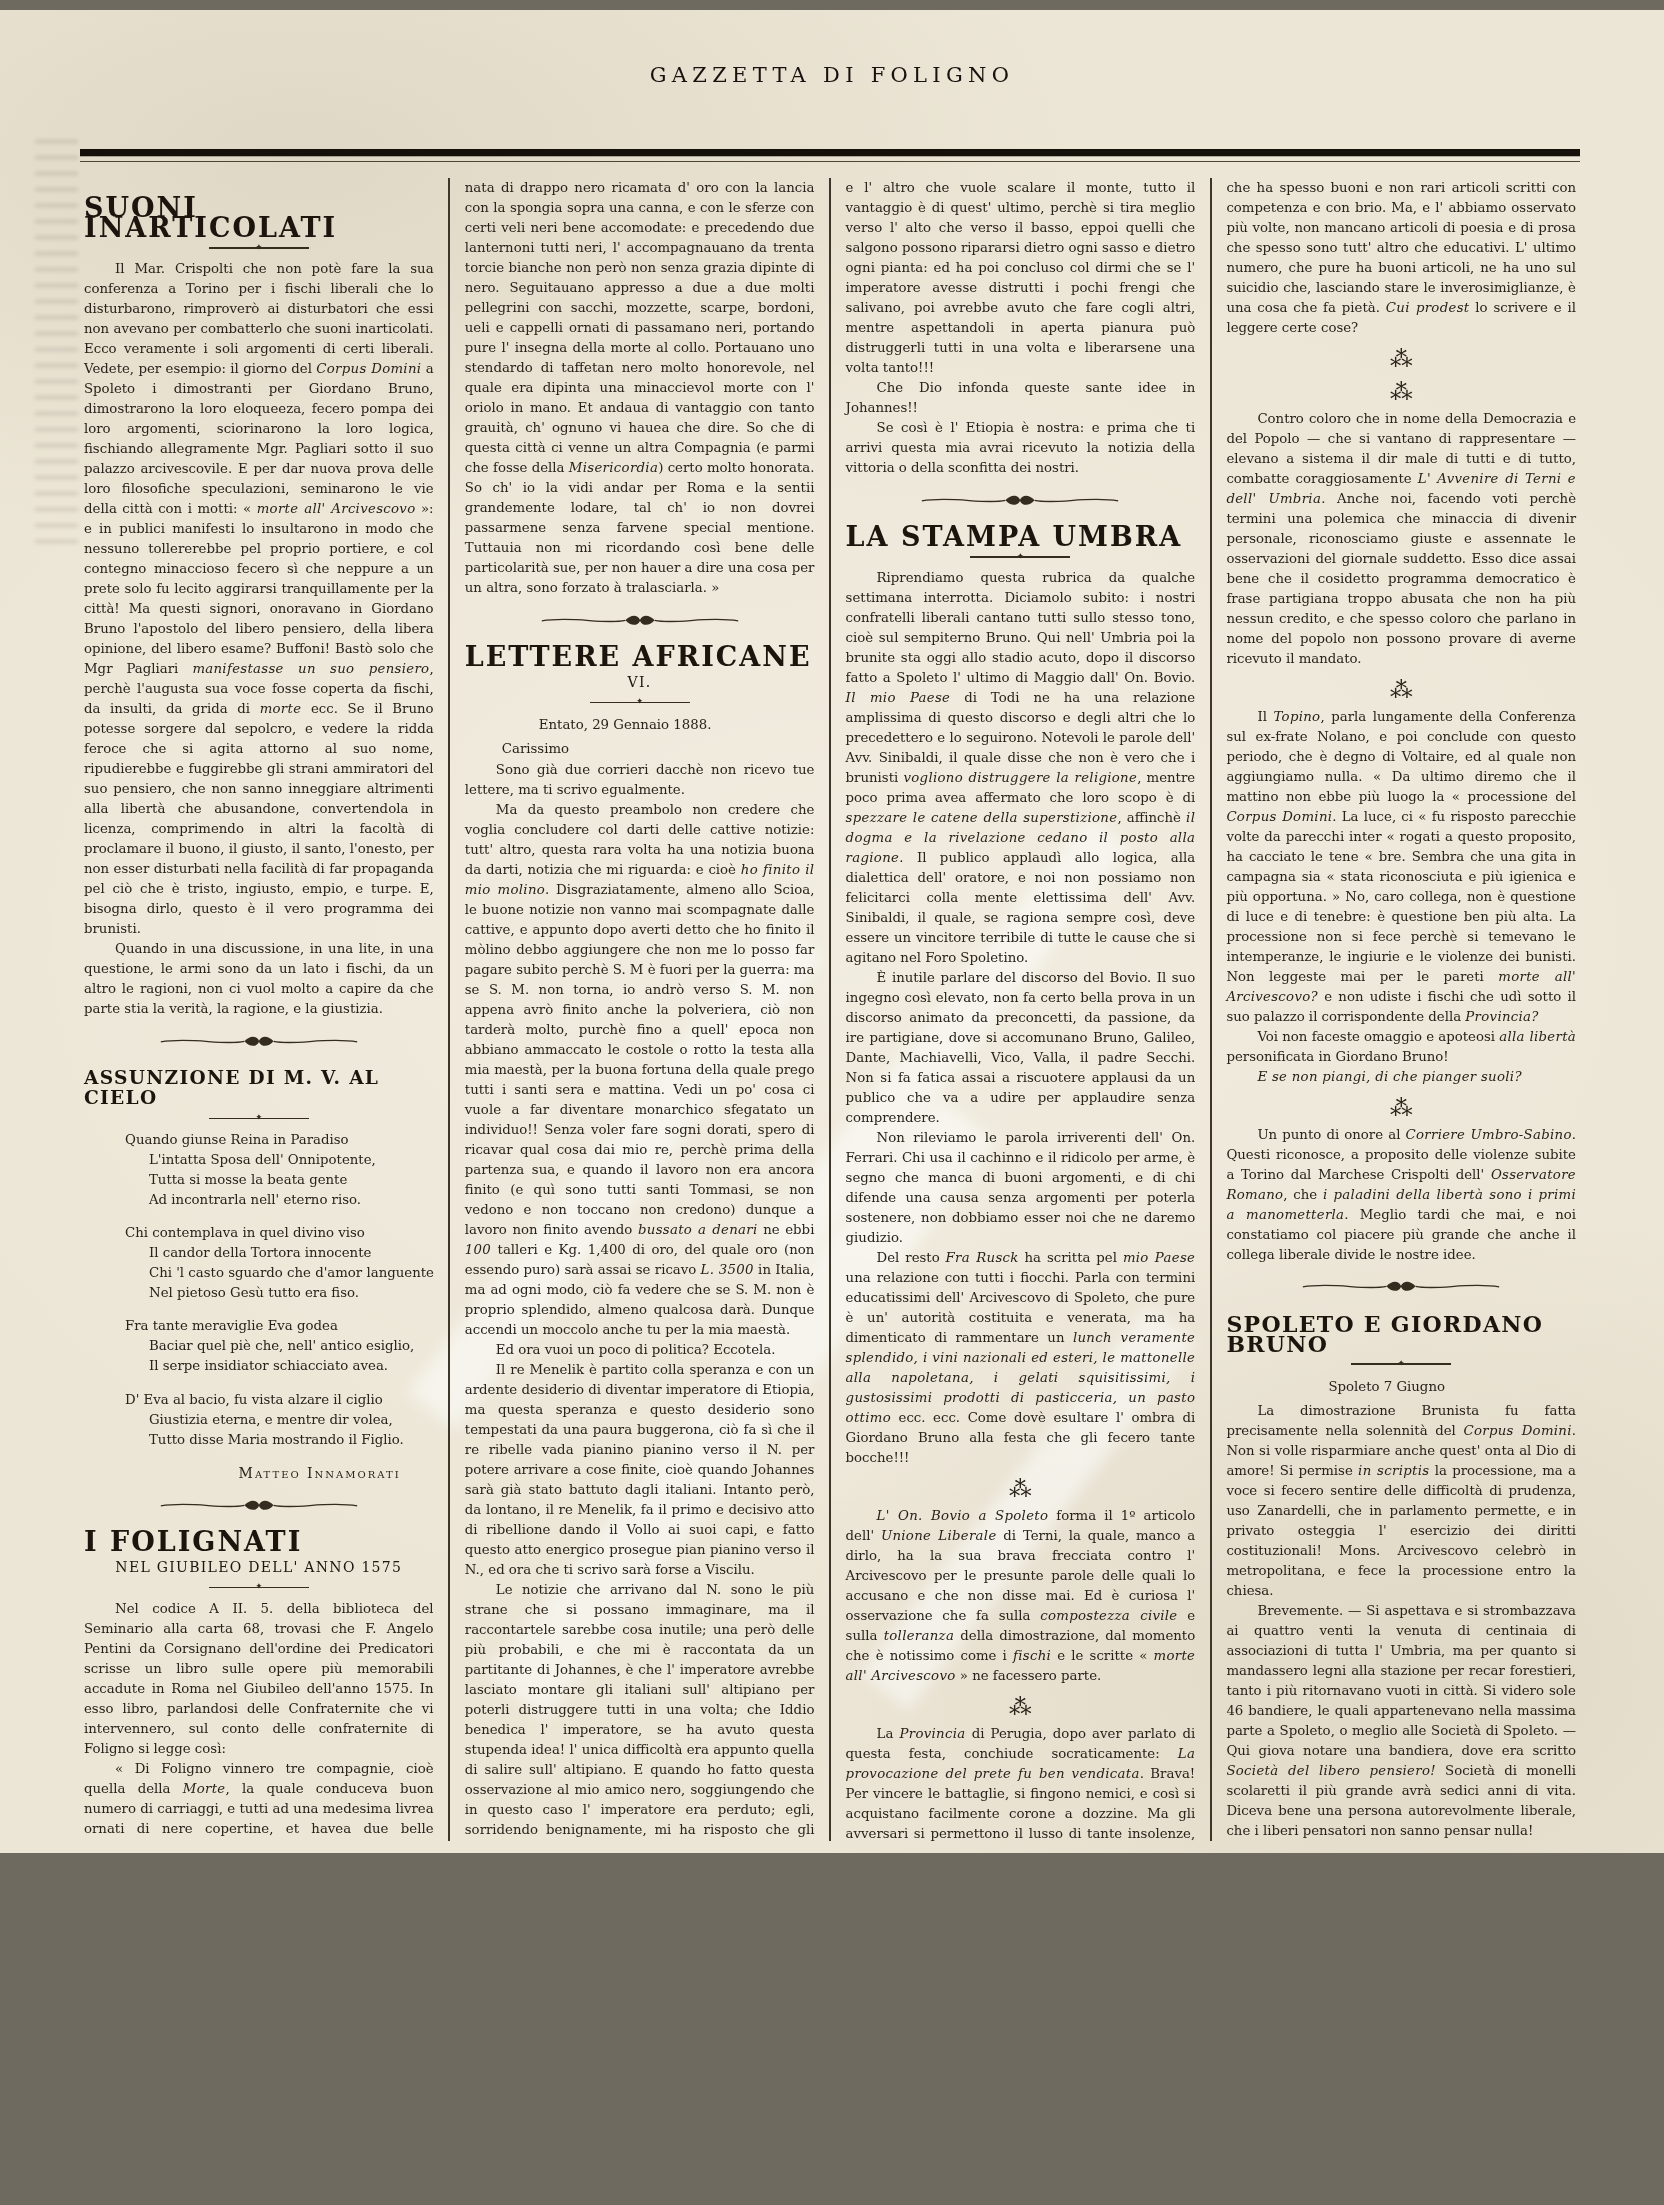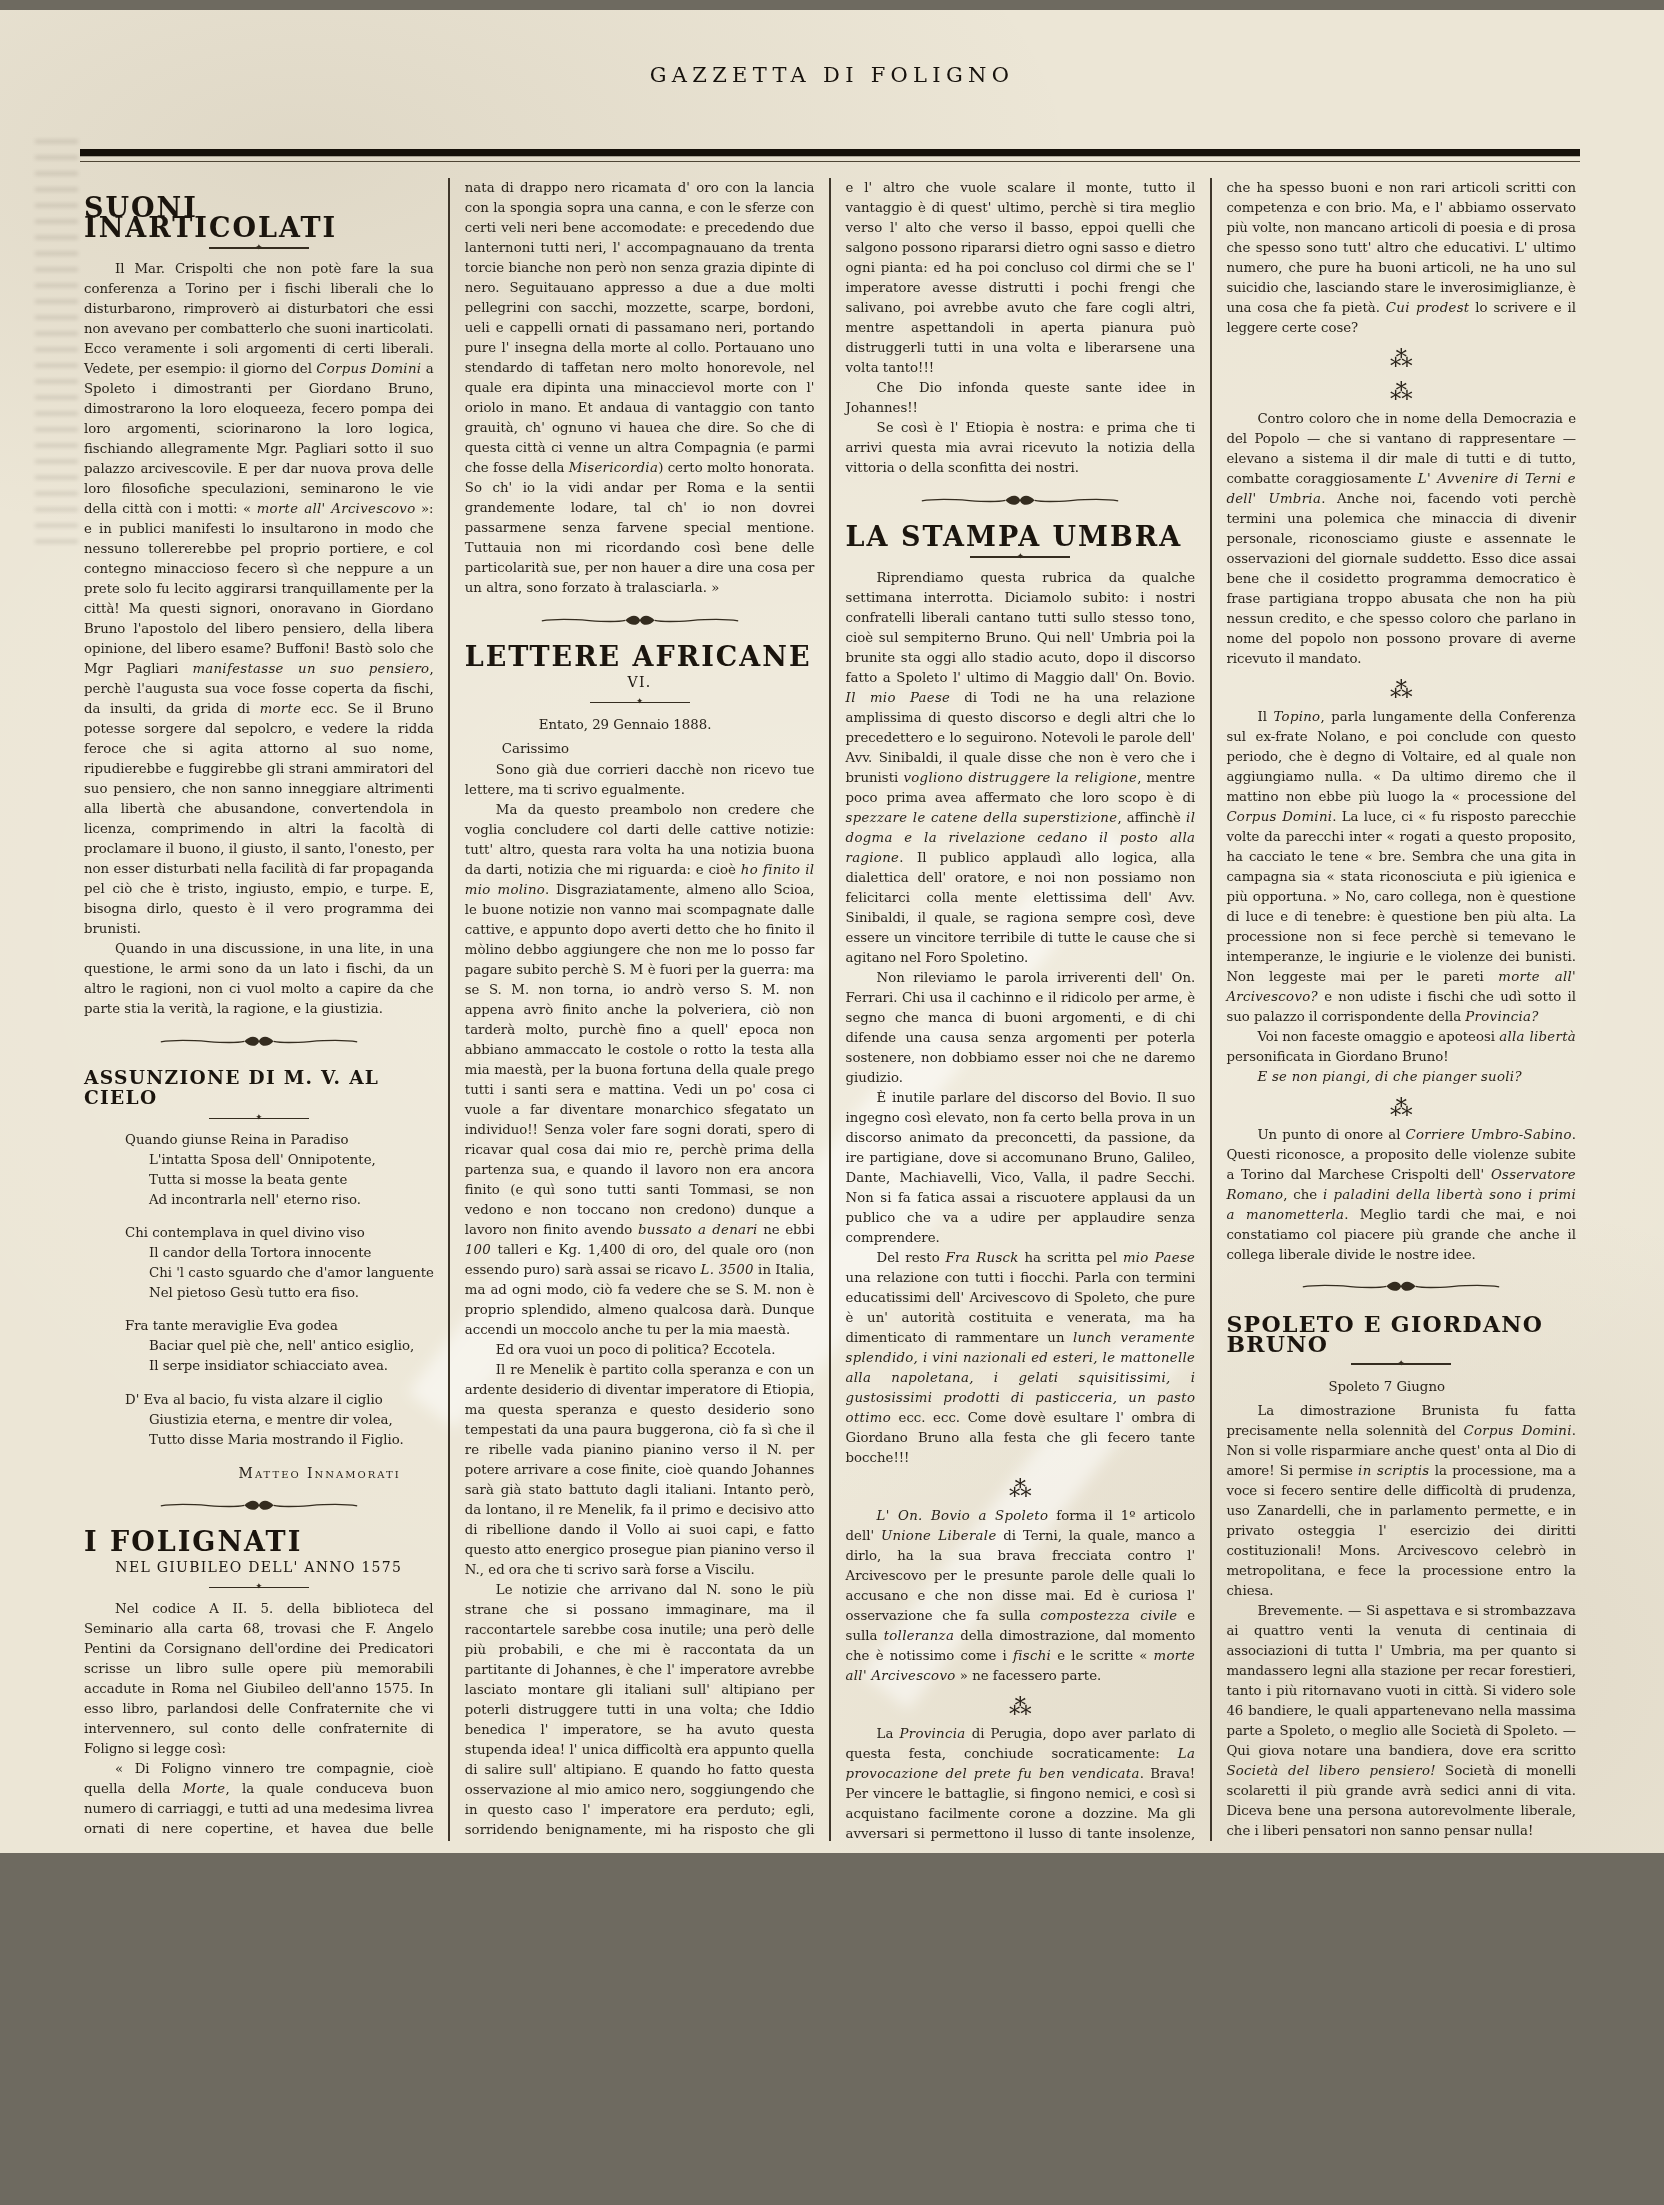--- a/index.html
+++ b/index.html
@@ -171,22 +171,22 @@
         <div class="ornament">
           <svg width="200" height="14.6" viewBox="0 0 300 22" fill="none" stroke="#342c1f" stroke-width="2">
             <path d="M2 12 C 48 4, 96 18, 128 11"></path>
             <path d="M298 12 C 252 4, 204 18, 172 11"></path>
             <path d="M128 11 C 136 2, 146 2, 150 10 C 154 2, 164 2, 172 11 C 164 20, 154 20, 150 12 C 146 20, 136 20, 128 11 Z" fill="#342c1f" stroke="none"></path>
           </svg>
         </div>
         <h2 class="heading size-lg">LA STAMPA UMBRA</h2>
         <div class="rule-sm"></div>
         <p class="para">Riprendiamo questa rubrica da qualche settimana interrotta. Diciamolo subito: i nostri confratelli liberali cantano tutti sullo stesso tono, cioè sul sempiterno Bruno. Qui nell' Umbria poi la brunite sta oggi allo stadio acuto, dopo il discorso fatto a Spoleto l' ultimo di Maggio dall' On. Bovio. <i>Il mio Paese</i> di Todi ne ha una relazione amplissima di questo discorso e degli altri che lo precedettero e lo seguirono. Notevoli le parole dell' Avv. Sinibaldi, il quale disse che non è vero che i brunisti <i>vogliono distruggere la religione</i>, mentre poco prima avea affermato che loro scopo è di <i>spezzare le catene della superstizione</i>, affinchè <i>il dogma e la rivelazione cedano il posto alla ragione</i>. Il publico applaudì allo logica, alla dialettica dell' oratore, e noi non possiamo non felicitarci colla mente elettissima dell' Avv. Sinibaldi, il quale, se ragiona sempre così, deve essere un vincitore terribile di tutte le cause che si agitano nel Foro Spoletino.</p>
+        <p class="para">È inutile parlare del discorso del Bovio. Il suo ingegno così elevato, non fa certo bella prova in un discorso animato da preconcetti, da passione, da ire partigiane, dove si accomunano Bruno, Galileo, Dante, Machiavelli, Vico, Valla, il padre Secchi. Non si fa fatica assai a riscuotere applausi da un publico che va a udire per applaudire senza comprendere.</p>
         <p class="para">Non rileviamo le parola irriverenti dell' On. Ferrari. Chi usa il cachinno e il ridicolo per arme, è segno che manca di buoni argomenti, e di chi difende una causa senza argomenti per poterla sostenere, non dobbiamo esser noi che ne daremo giudizio.</p>
-        <p class="para">È inutile parlare del discorso del Bovio. Il suo ingegno così elevato, non fa certo bella prova in un discorso animato da preconcetti, da passione, da ire partigiane, dove si accomunano Bruno, Galileo, Dante, Machiavelli, Vico, Valla, il padre Secchi. Non si fa fatica assai a riscuotere applausi da un publico che va a udire per applaudire senza comprendere.</p>
         <p class="para">Del resto <i>Fra Rusck</i> ha scritta pel <i>mio Paese</i> una relazione con tutti i fiocchi. Parla con termini educatissimi dell' Arcivescovo di Spoleto, che pure è un' autorità costituita e venerata, ma ha dimenticato di rammentare un <i>lunch veramente splendido, i vini nazionali ed esteri, le mattonelle alla napoletana, i gelati squisitissimi, i gustosissimi prodotti di pasticceria, un pasto ottimo</i> ecc. ecc. Come dovè esultare l' ombra di Giordano Bruno alla festa che gli fecero tante bocche!!!</p>
         <div class="asterism">⁂</div>
         <p class="para"><i>L' On. Bovio a Spoleto</i> forma il 1º articolo dell' <i>Unione Liberale</i> di Terni, la quale, manco a dirlo, ha la sua brava frecciata contro l' Arcivescovo per le presunte parole delle quali lo accusano e che non disse mai. Ed è curiosa l' osservazione che fa sulla <i>compostezza civile</i> e sulla <i>tolleranza</i> della dimostrazione, dal momento che è notissimo come i <i>fischi</i> e le scritte « <i>morte all' Arcivescovo</i> » ne facessero parte.</p>
         <div class="asterism">⁂</div>
         <p class="para">La <i>Provincia</i> di Perugia, dopo aver parlato di questa festa, conchiude socraticamente: <i>La provocazione del prete fu ben vendicata</i>. Brava! Per vincere le battaglie, si fingono nemici, e così si acquistano facilmente corone a dozzine. Ma gli avversari si permettono il lusso di tante insolenze, perchè sanno che fra le nostre armi non si trova la vendetta, non si trova la violenza, e non si scende a vie di fatto. E ne profittano a tutto pasto!</p>
         <div class="asterism">⁂</div>
         <p class="para">Come giornale letterario di Provincia, il <i>Tuttauia Tacito</i> di Terni è un periodico eccellente,</p>
       </div>
     <div class="column">
         <p class="para noindent">che ha spesso buoni e non rari articoli scritti con competenza e con brio. Ma, e l' abbiamo osservato più volte, non mancano articoli di poesia e di prosa che spesso sono tutt' altro che educativi. L' ultimo numero, che pure ha buoni articoli, ne ha uno sul suicidio che, lasciando stare le inverosimiglianze, è una cosa che fa pietà. <i>Cui prodest</i> lo scrivere e il leggere certe cose?</p>

